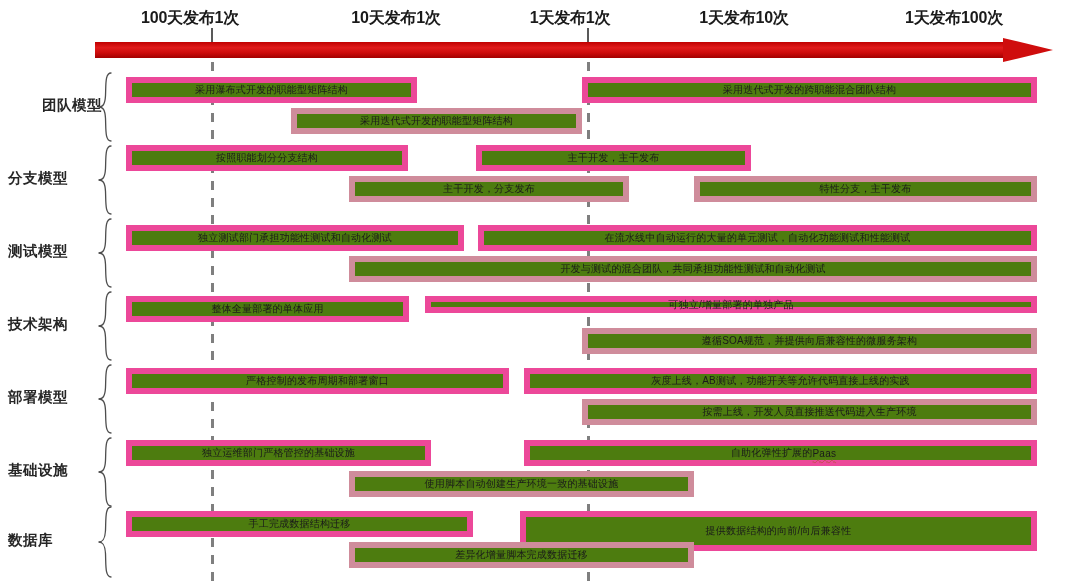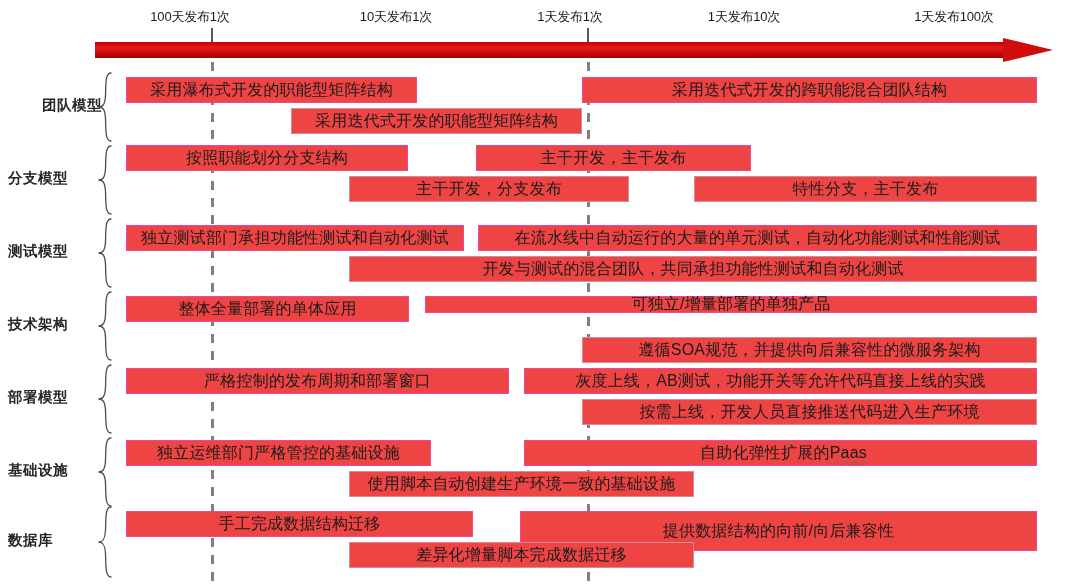--- a/index.html
+++ b/index.html
@@ -15,22 +15,22 @@
     position: relative;
     width: 1080px;
     height: 588px;
     background: #ffffff;
     overflow: hidden;
   }
 
   
   .axis-label {
     position: absolute;
-    font-size: 13px;
-    font-weight: 400;
+    font-size: 16px;
+    font-weight: 700;
     color: #1a1a1a;
     white-space: nowrap;
     transform: translateX(-50%);
     letter-spacing: -0.2px;
   }
   .axis-tick {
     position: absolute;
     width: 2px;
     background: #595959;
   }
@@ -90,26 +90,26 @@
     left: 97px;
     width: 16px;
     color: #4d4d4d;
   }
   .brace svg { display: block; }
 
   
   .box {
     position: absolute;
     box-sizing: border-box;
-    border: 1px solid #ec4899;
-    background: #ef4444;
+    border: 6px solid #ec4899;
+    background: #4d7c0f;
     display: flex;
     align-items: center;
     justify-content: center;
-    font-size: 16px;
+    font-size: 10px;
     color: #1a1a1a;
     padding: 0 6px;
     white-space: nowrap;
     letter-spacing: 0.2px;
     z-index: 3;
   }
   .box.light { border-color: #cf8c9b; }
   .box .squiggle {
     text-decoration: underline;
     text-decoration-style: wavy;
@@ -172,21 +172,21 @@
       <div class="box" style="left: 478px; top: 225px; width: 559px; height: 26px;">在流水线中自动运行的大量的单元测试，自动化功能测试和性能测试</div>
       <div class="box light" style="left: 349px; top: 256px; width: 688px; height: 26px;">开发与测试的混合团队，共同承担功能性测试和自动化测试</div>
       <div class="row-label" style="top: 315px;">技术架构</div>
       <div class="brace" style="top: 291px; height: 70px;">
         <svg width="16" height="70" viewBox="0 0 16 70">
           <path d="M14 1 C8 1 9 12.6 8.5 23.8 C8 32.2 6 35.0 1.5 35.0 C6 35.0 8 37.8 8.5 46.2 C9 57.4 8 69.0 14 69.0" fill="none" stroke="#4d4d4d" stroke-width="1.3" stroke-linecap="round"></path>
         </svg>
       </div>
       <div class="box" style="left: 126px; top: 296px; width: 283px; height: 26px;">整体全量部署的单体应用</div>
       <div class="box" style="left: 425px; top: 296px; width: 612px; height: 17px;">可独立/增量部署的单独产品</div>
-      <div class="box light" style="left: 582px; top: 337px; width: 455px; height: 26px;">遵循SOA规范，并提供向后兼容性的微服务架构</div>
+      <div class="box light" style="left: 582px; top: 328px; width: 455px; height: 26px;">遵循SOA规范，并提供向后兼容性的微服务架构</div>
       <div class="row-label" style="top: 388px;">部署模型</div>
       <div class="brace" style="top: 364px; height: 70px;">
         <svg width="16" height="70" viewBox="0 0 16 70">
           <path d="M14 1 C8 1 9 12.6 8.5 23.8 C8 32.2 6 35.0 1.5 35.0 C6 35.0 8 37.8 8.5 46.2 C9 57.4 8 69.0 14 69.0" fill="none" stroke="#4d4d4d" stroke-width="1.3" stroke-linecap="round"></path>
         </svg>
       </div>
       <div class="box" style="left: 126px; top: 368px; width: 383px; height: 26px;">严格控制的发布周期和部署窗口</div>
       <div class="box" style="left: 524px; top: 368px; width: 513px; height: 26px;">灰度上线，AB测试，功能开关等允许代码直接上线的实践</div>
       <div class="box light" style="left: 582px; top: 399px; width: 455px; height: 26px;">按需上线，开发人员直接推送代码进入生产环境</div>
       <div class="row-label" style="top: 461px;">基础设施</div>

